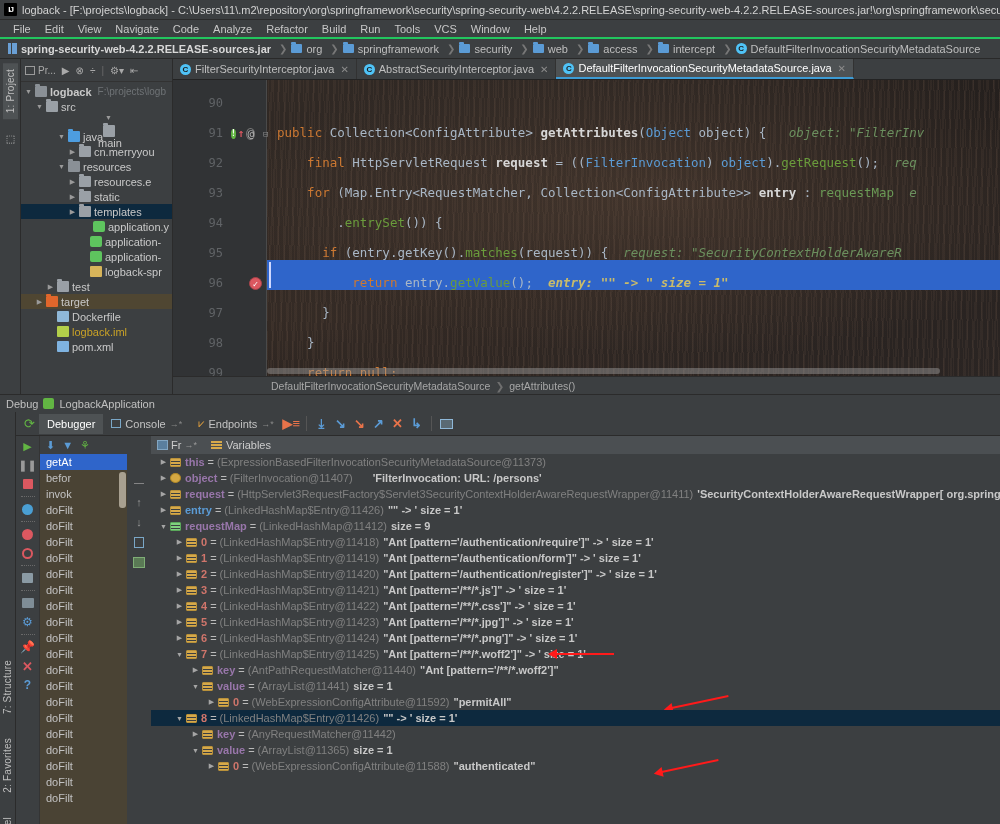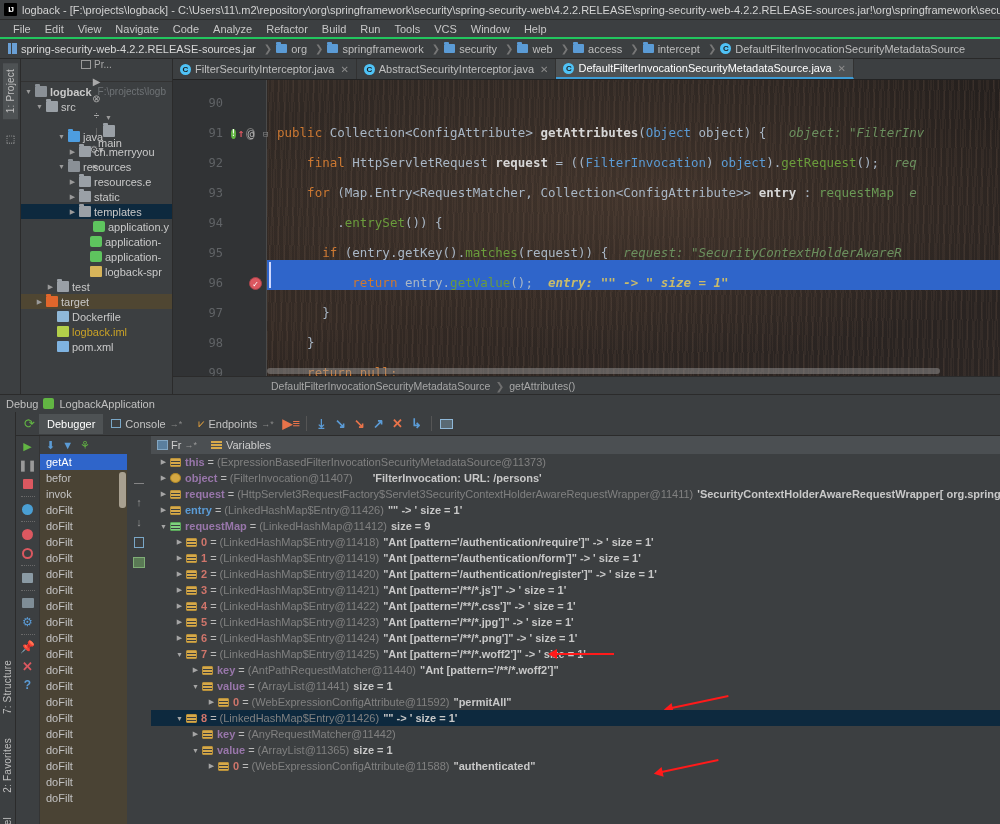--- a/index.html
+++ b/index.html
@@ -29,21 +29,21 @@
   
   .menubar{ height:19px; background:#3c3f41; display:flex; align-items:center;
     padding-left:6px; gap:0px; border-bottom:2px solid #22c55e; }
   .menu-item{ padding:2px 7px; font-size:11px; color:#c8c8c8; cursor:default; }
 
   
   .navbar{ height:20px; background:#3c3f41; display:flex; align-items:center;
     padding-left:5px; border-bottom:1px solid #292929; white-space:nowrap; overflow:hidden;}
   .nav-crumb{ display:flex;align-items:center;gap:4px;padding:1px 7px 1px 3px;
     font-size:11px; color:#bfbfbf; position:relative;}
-  .nav-crumb.first{ font-weight:normal; color:#d8d8d8;}
+  .nav-crumb.first{ font-weight:bold; color:#d8d8d8;}
   .nav-sep{ color:#777; font-size:10px; padding:0 1px;}
   .ico-jar{ width:9px;height:11px;background:linear-gradient(90deg,#6a9fd4 0 33%,#3c3f41 33% 40%,#6a9fd4 40% 73%,#3c3f41 73% 80%,#6a9fd4 80% 100%); display:inline-block;}
   .ico-folder{ width:11px;height:9px;background:#5b9bd5;border-radius:1px;position:relative;display:inline-block;}
   .ico-folder:before{content:"";position:absolute;top:-2px;left:0;width:5px;height:2px;background:#5b9bd5;border-radius:1px 1px 0 0;}
   .ico-class{ width:11px;height:11px;border-radius:50%;background:#4fc3f7;color:#1b1b1b;
     font-size:8px;font-weight:bold;display:inline-flex;align-items:center;justify-content:center;}
 
   
   .mainrow{ display:flex; height:335px; }
 
@@ -51,21 +51,21 @@
   .vstrip-left{ width:21px; background:#3c3f41; border-right:1px solid #2b2b2b;
     display:flex; flex-direction:column; align-items:center; padding-top:4px; }
   .vtab{ writing-mode:vertical-rl; transform:rotate(180deg); font-size:10px;
     color:#bfbfbf; padding:6px 2px; letter-spacing:0.2px; white-space:nowrap;}
   .vtab.active{ background:#4e5254; }
 
   
   .projpanel{ width:152px; background:#3c3f41; border-right:1px solid #2b2b2b;
     display:flex;flex-direction:column; }
   .proj-toolbar{ height:23px; display:flex;align-items:center;gap:6px; padding:0 4px;
-    border-bottom:1px solid #323232; color:#a9a9a9; font-size:10px;flex-direction:column;}
+    border-bottom:1px solid #323232; color:#a9a9a9; font-size:10px;}
   .tree{ flex:1; overflow:hidden; padding-top:2px; font-size:11px; }
   .trow{ height:15px; display:flex; align-items:center; white-space:nowrap; padding-left:2px;}
   .trow.sel{ background:#0d293e; }
   .trow.tgt{ background:#4f4632; }
   .tw{ width:11px; flex:0 0 11px; text-align:center; color:#9a9a9a; font-size:7px;}
   .tlabel{ margin-left:3px; color:#c9c9c9; }
   .tlabel.b{ font-weight:bold; }
   .tpath{ margin-left:6px; color:#6f7376; font-size:10px;}
   .tlabel.yellow{ color:#c9a227; }
   .fi{ width:12px;height:11px;flex:0 0 12px; margin-left:1px; position:relative;}

